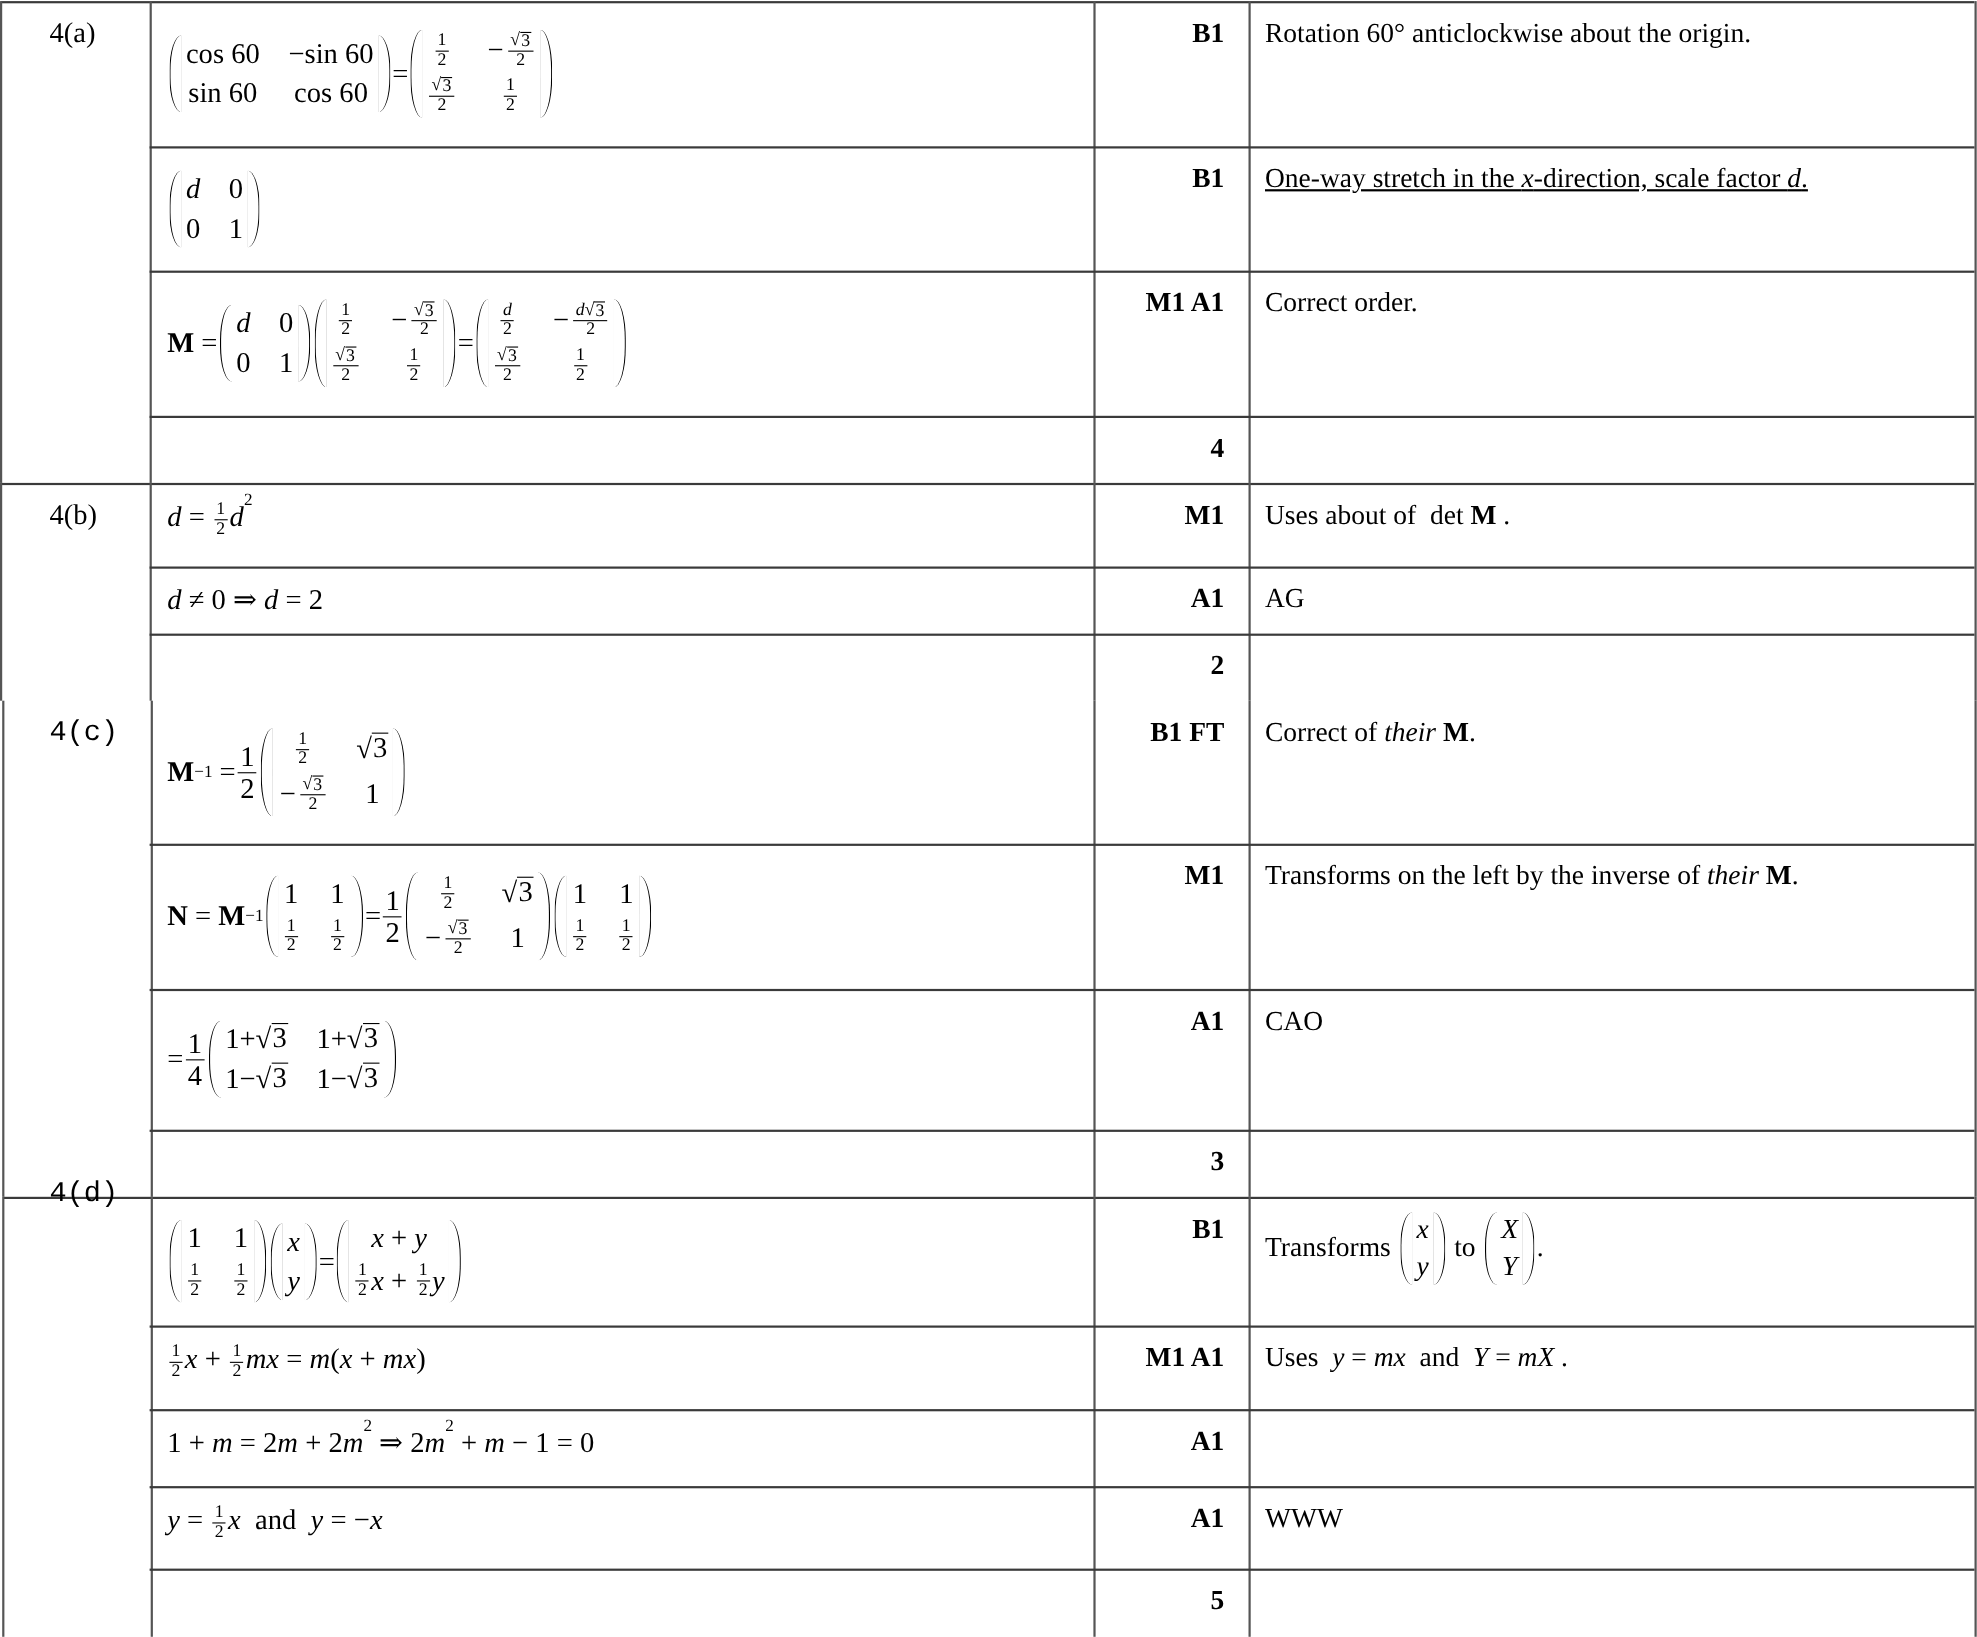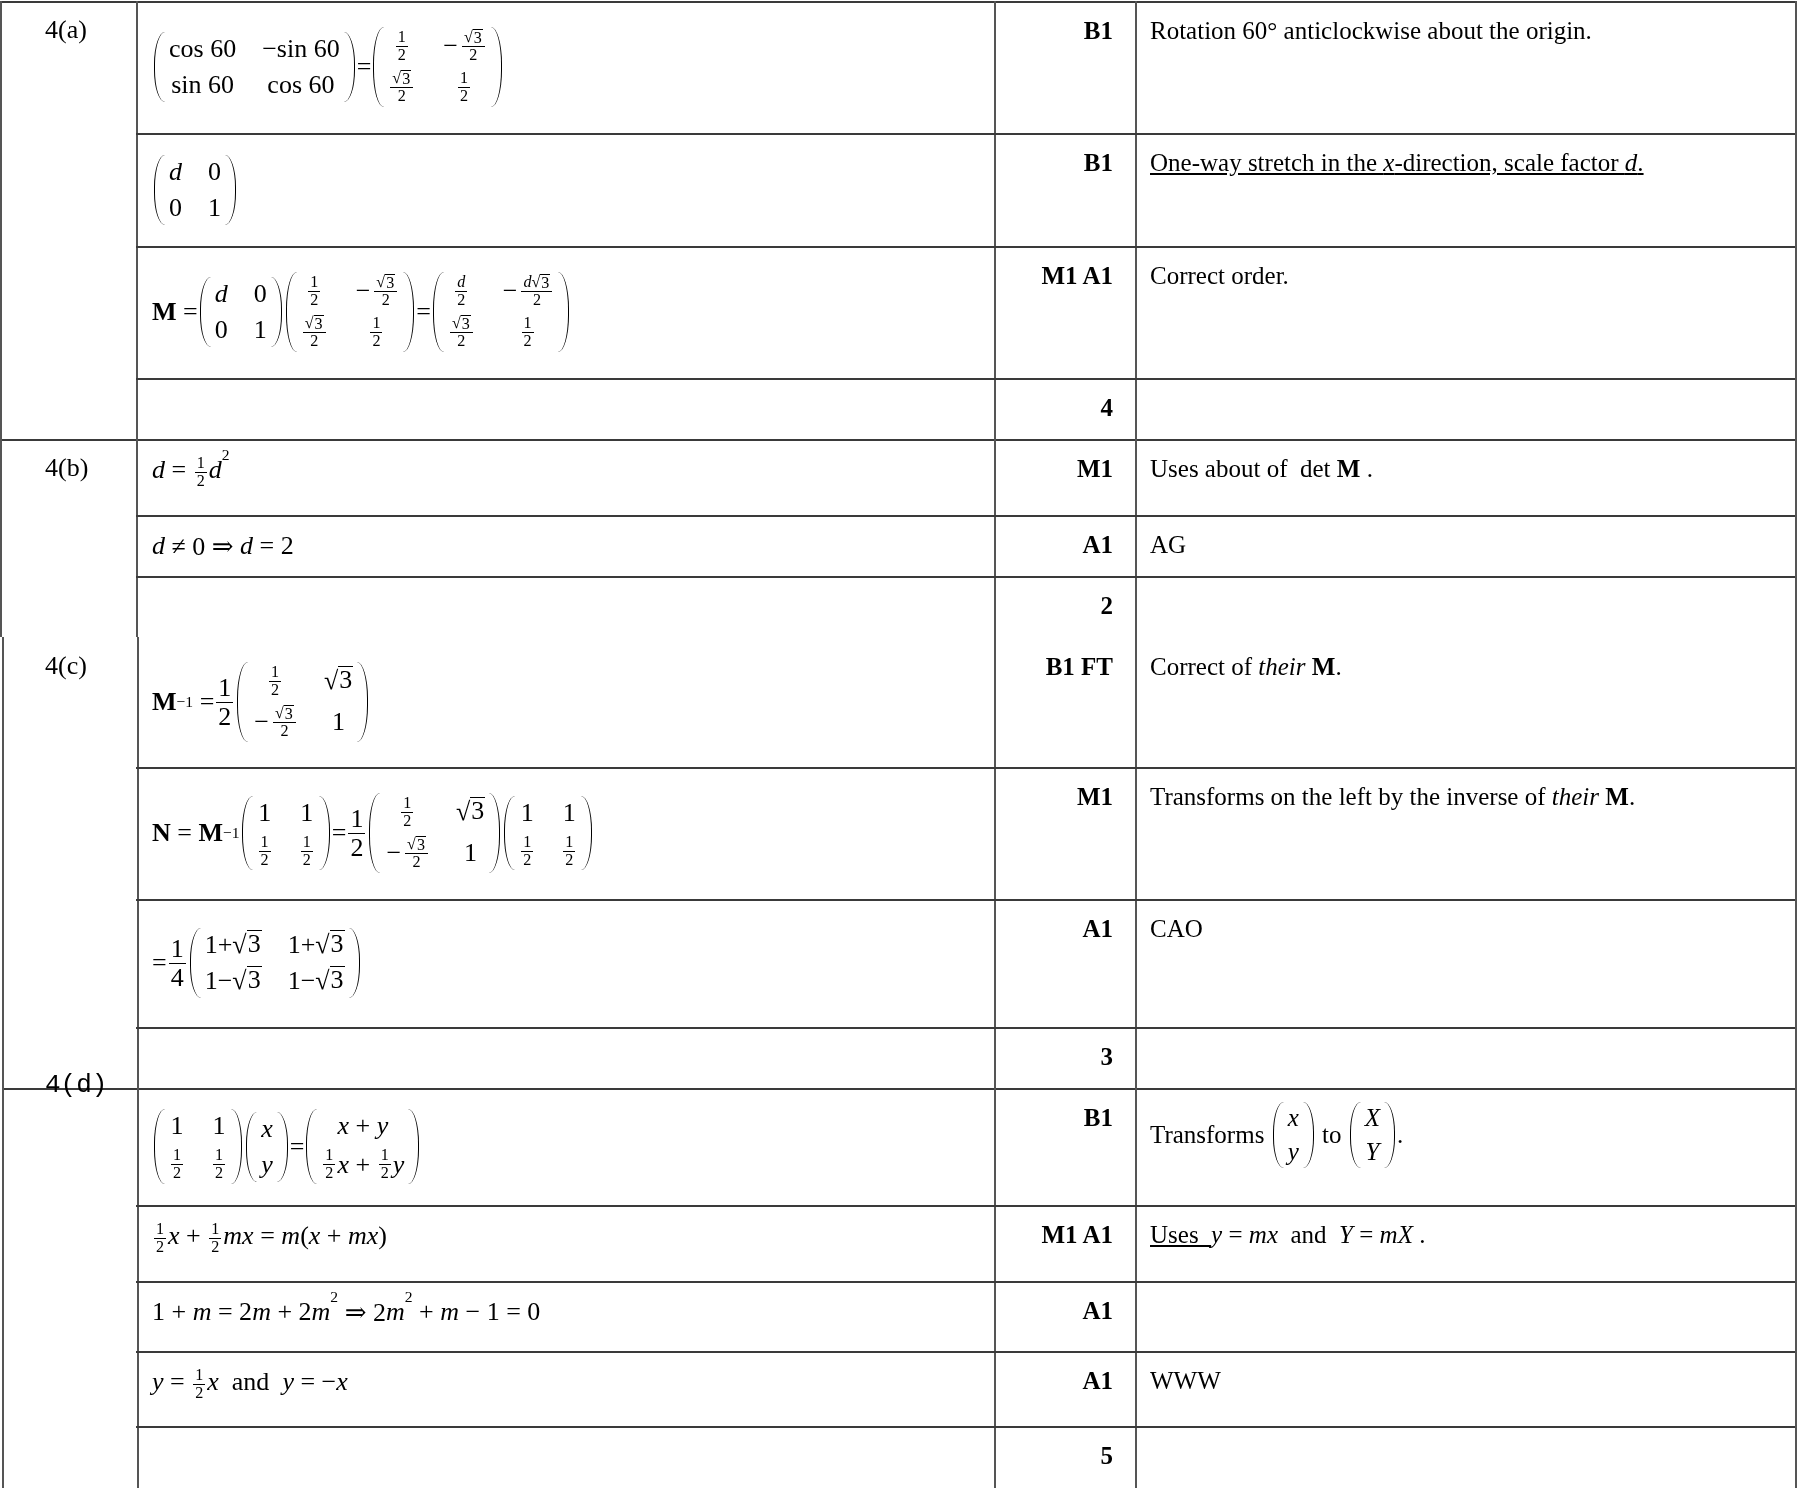--- a/index.html
+++ b/index.html
@@ -265,21 +265,21 @@
     <div class="comment" style="top: 531px;">AG</div>
     <div class="hl" style="left: 136px; top: 576px; width: 1659px;"></div>
     <div class="work" style="top: 576px; height: auto; align-items: flex-start; padding-top: 16px;"></div>
     <div class="mark" style="left: 963px; top: 592px;">2</div>
     <div class="comment" style="top: 592px;"></div>
     <div class="vl" style="left: 2px; top: 637px; height: 451px;"></div>
     <div class="vl" style="left: 137px; top: 637px; height: 451px;"></div>
     <div class="vl" style="left: 994px; top: 637px; height: 451px;"></div>
     <div class="vl" style="left: 1135px; top: 637px; height: 451px;"></div>
     <div class="vl" style="left: 1795px; top: 637px; height: 451px;"></div>
-    <div class="qlabel" style="top: 651px;">4(c)</div>
+    <div class="qlabel" style="top: 651px; font-family: Liberation Mono, monospace;">4(c)</div>
     <div class="work" style="top: 637px; height: 130px;">
       <span class="bf">M</span>
       <sup>−1</sup>
       <span style="white-space: pre;"> =</span>
       <span class="frac bigfrac">
         <span class="num"><span>1</span></span>
         <span class="den">2</span>
       </span>
       <span class="mat">
         <span class="paren l"></span>
@@ -584,21 +584,21 @@
       <span style="white-space: pre;"> = </span>
       <span class="it" style="white-space: pre;">m</span>
       <span style="white-space: pre;">(</span>
       <span class="it" style="white-space: pre;">x</span>
       <span style="white-space: pre;"> + </span>
       <span class="it" style="white-space: pre;">mx</span>
       <span style="white-space: pre;">)</span>
     </div>
     <div class="mark" style="left: 963px; top: 1221px;">M1 A1</div>
     <div class="comment" style="top: 1221px; display: flex; align-items: center;">
-      <span style="white-space: pre; text-decoration: underline;">Uses  </span>
+      <span style="white-space: pre;">Uses  </span>
       <span class="it" style="white-space: pre;">y</span>
       <span style="white-space: pre;"> = </span>
       <span class="it" style="white-space: pre;">mx</span>
       <span style="white-space: pre;">  and  </span>
       <span class="it" style="white-space: pre;">Y</span>
       <span style="white-space: pre;"> = </span>
       <span class="it" style="white-space: pre;">mX</span>
       <span style="white-space: pre;"> .</span>
     </div>
     <div class="hl" style="left: 136px; top: 1281px; width: 1659px;"></div>

